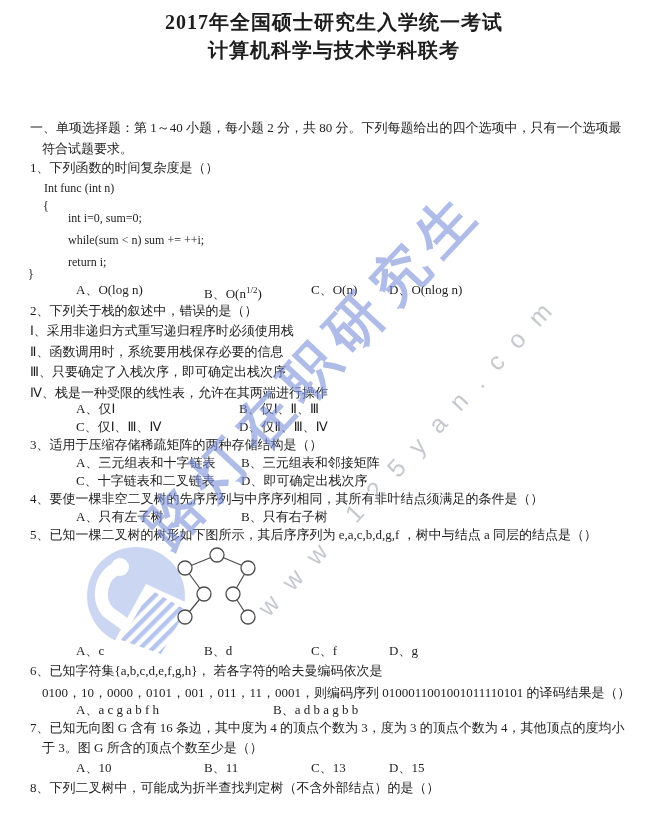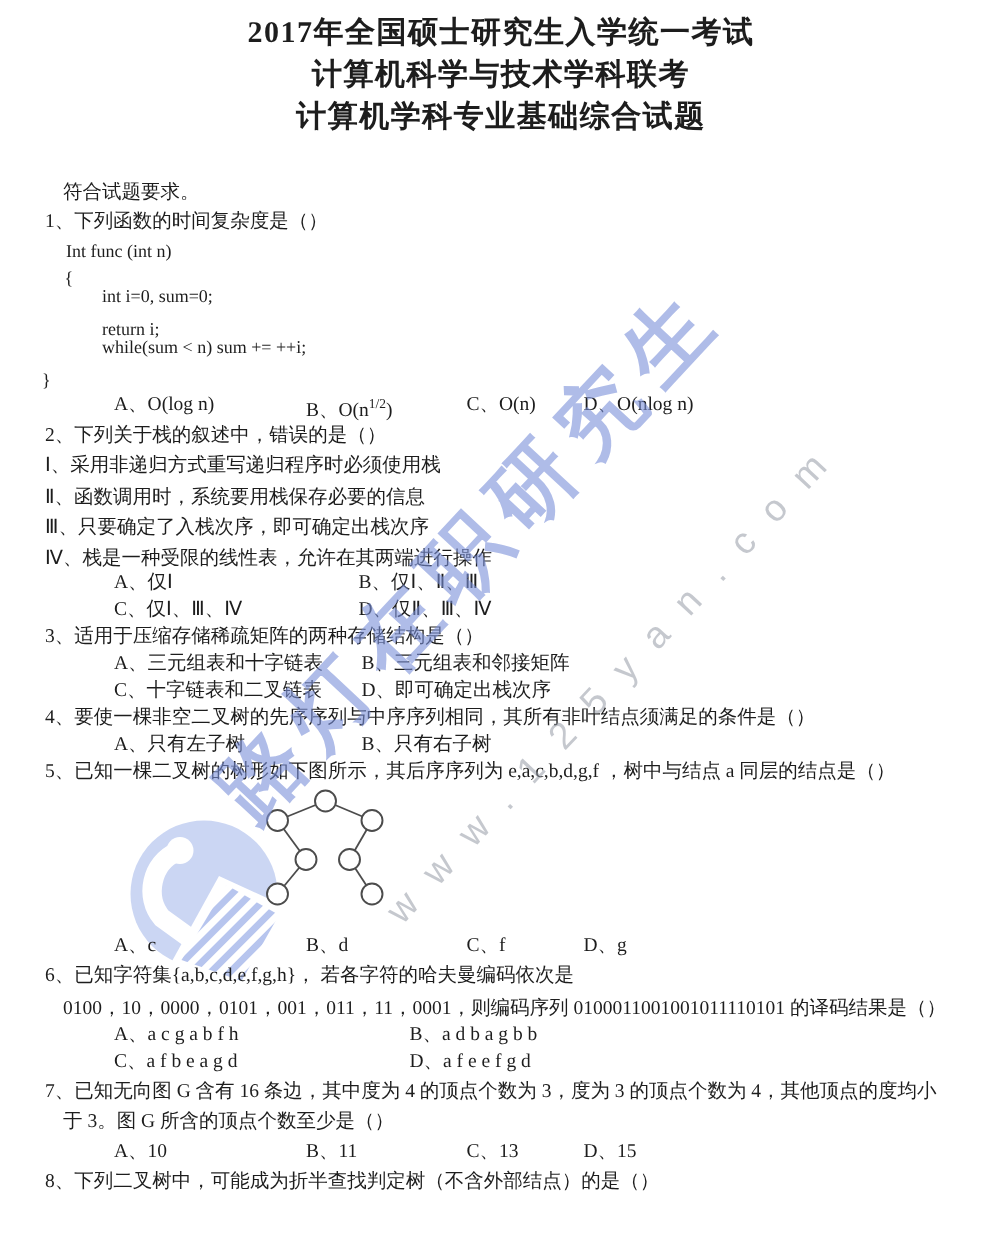--- a/index.html
+++ b/index.html
@@ -76,33 +76,33 @@
       <polygon points="66,44 114,66 84,121 34,102" fill="#ffffff"></polygon>
       <polygon points="71,50 106,70 81,114 41,100" fill="url(#hatch)"></polygon>
     </svg>
   </div>
 
   <div class="doc">
 
     <div class="title-block">
       <div class="title-line">2017年全国硕士研究生入学统一考试</div>
       <div class="title-line">计算机科学与技术学科联考</div>
-      <div class="title-line">计算机学科专业基础综合试题</div>
     </div>
 
     <div style="height:16px"></div>
 
+    <div class="ln ind" style="height:21px">一、单项选择题：第 1～40 小题，每小题 2 分，共 80 分。下列每题给出的四个选项中，只有一个选项最</div>
     <div class="ln flush" style="height:19px">符合试题要求。</div>
 
     <div class="ln ind" style="height:20px">1、下列函数的时间复杂度是（）</div>
     <div class="ln code cx1" style="height:18px">Int func (int n)</div>
     <div class="ln code cbr1" style="height:12px">{</div>
     <div class="ln code cx2" style="height:22px">int i=0, sum=0;</div>
+    <div class="ln code cx2" style="height:22px">while(sum &lt; n) sum += ++i;</div>
     <div class="ln code cx2" style="height:12px">return i;</div>
-    <div class="ln code cx2" style="height:22px">while(sum &lt; n) sum += ++i;</div>
     <div class="ln code cbr2" style="height:16px">}</div>
     <div class="ln orow" style="height:21px">
       <span class="opt oa">A、O(log n)</span>
       <span class="opt ob4"><span>B、O(n</span><sup>1/2</sup><span>)</span></span>
       <span class="opt oc4">C、O(n)</span>
       <span class="opt od4">D、O(nlog n)</span>
     </div>
 
     <div class="ln ind" style="height:20px">2、下列关于栈的叙述中，错误的是（）</div>
     <div class="ln ind" style="height:21px">Ⅰ、采用非递归方式重写递归程序时必须使用栈</div>
@@ -162,24 +162,20 @@
       <span class="opt oc4">C、f</span>
       <span class="opt od4">D、g</span>
     </div>
 
     <div class="ln ind" style="height:22px">6、已知字符集{a,b,c,d,e,f,g,h}， 若各字符的哈夫曼编码依次是</div>
     <div class="ln flush" style="height:17px">0100，10，0000，0101，001，011，11，0001，则编码序列 0100011001001011110101  的译码结果是（）</div>
     <div class="ln orow" style="height:18px">
       <span class="opt oa">A、a c g a b f h</span>
       <span class="opt ob2w">B、a d b a g b b</span>
     </div>
-    <div class="ln orow" style="height:20px">
-      <span class="opt oa">C、a f b e a g d</span>
-      <span class="opt ob2w">D、a f e e f g d</span>
-    </div>
 
     <div class="ln ind" style="height:20px">7、已知无向图 G 含有 16 条边，其中度为 4 的顶点个数为 3，度为 3 的顶点个数为 4，其他顶点的度均小</div>
     <div class="ln flush" style="height:20px">于 3。图 G 所含的顶点个数至少是（）</div>
     <div class="ln orow" style="height:20px">
       <span class="opt oa">A、10</span>
       <span class="opt ob4">B、11</span>
       <span class="opt oc4">C、13</span>
       <span class="opt od4">D、15</span>
     </div>
 

